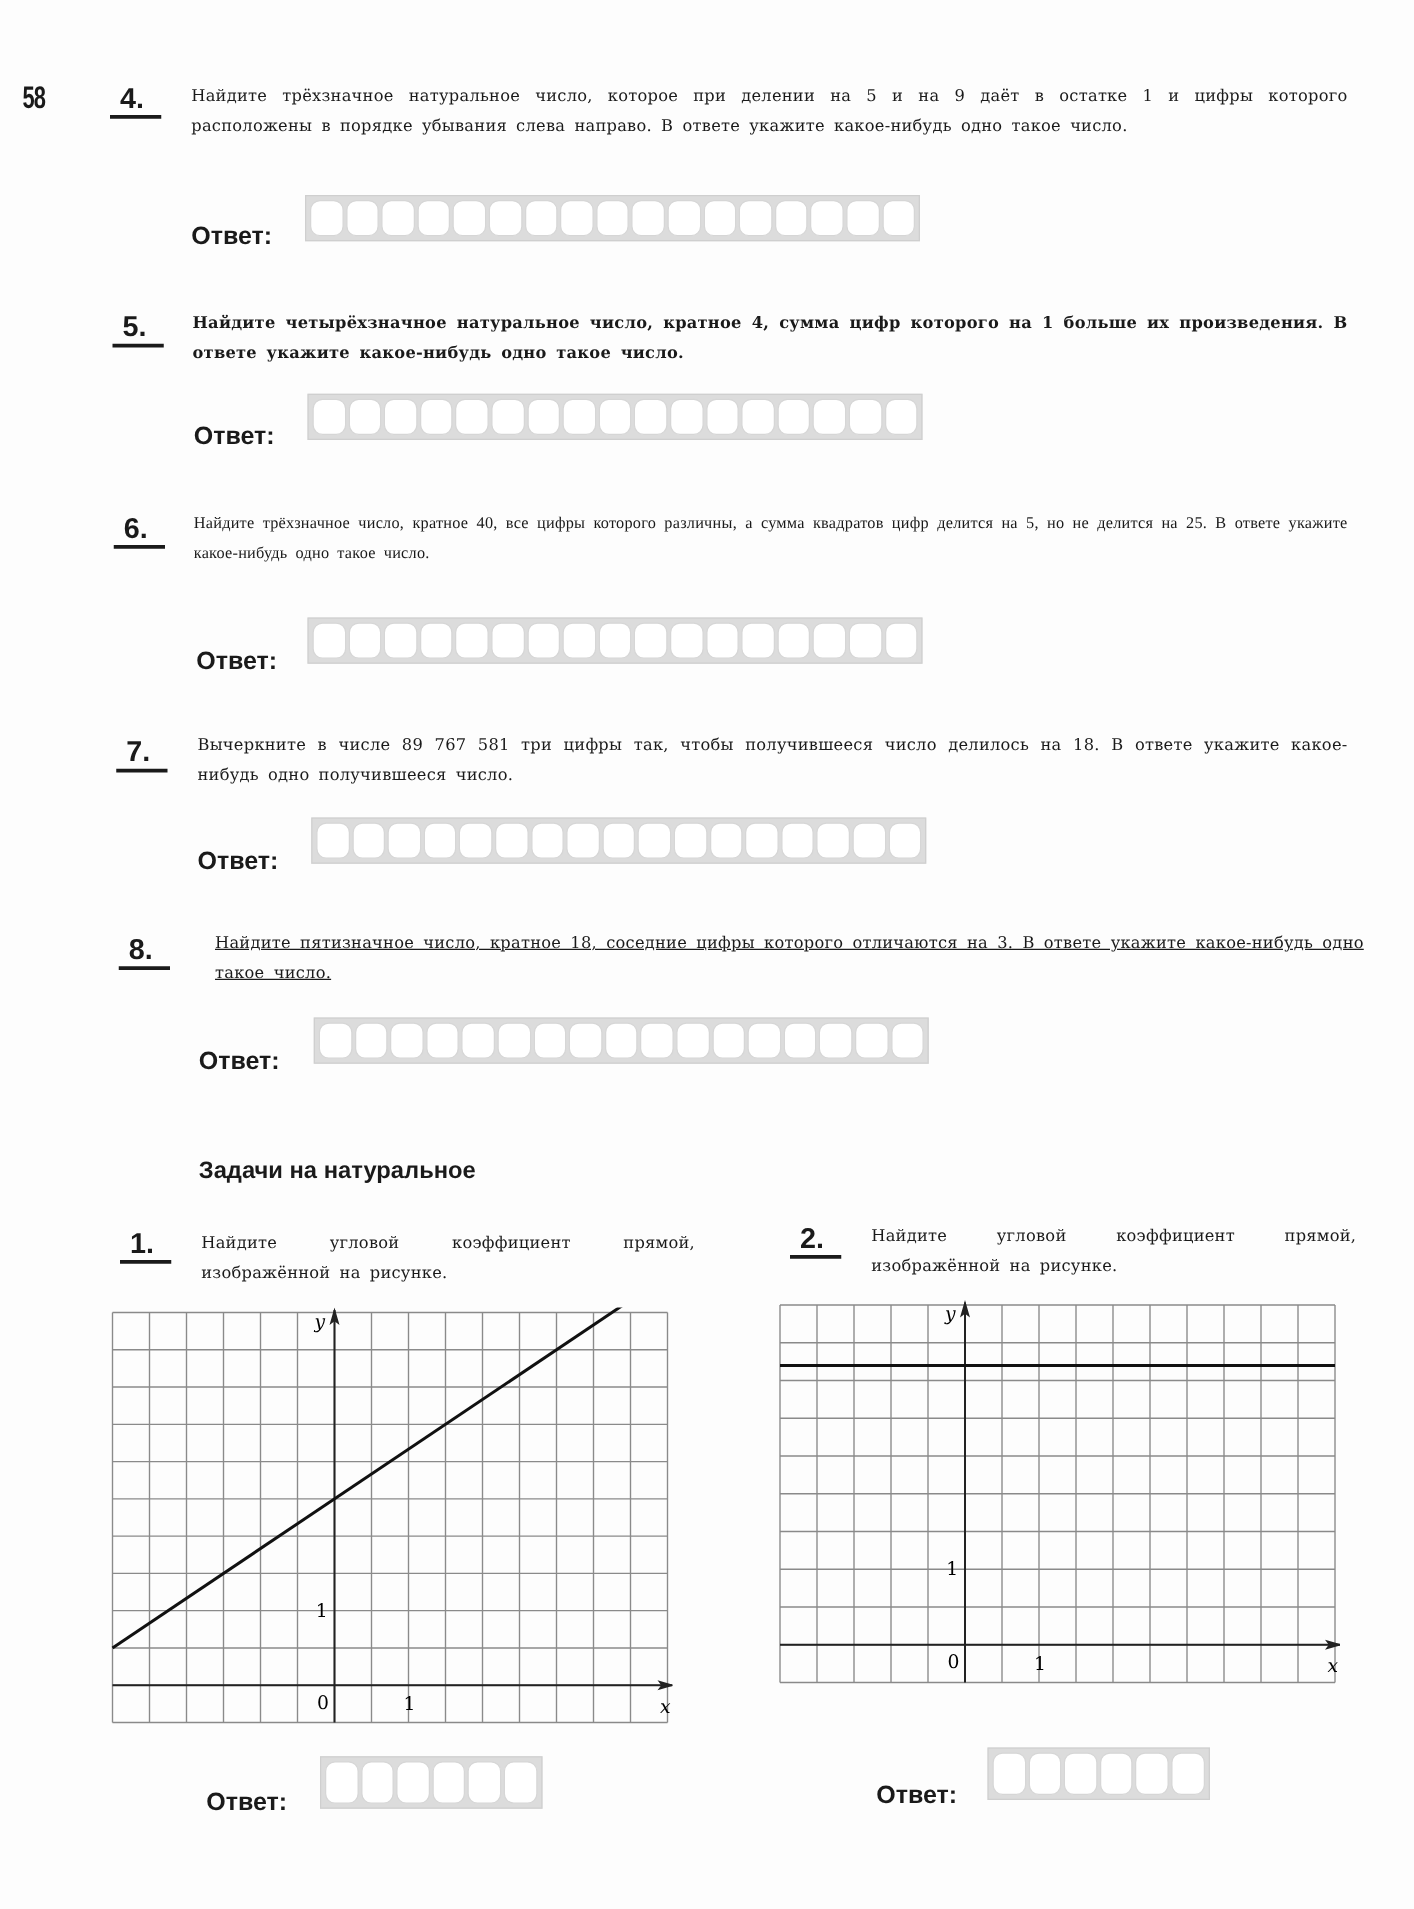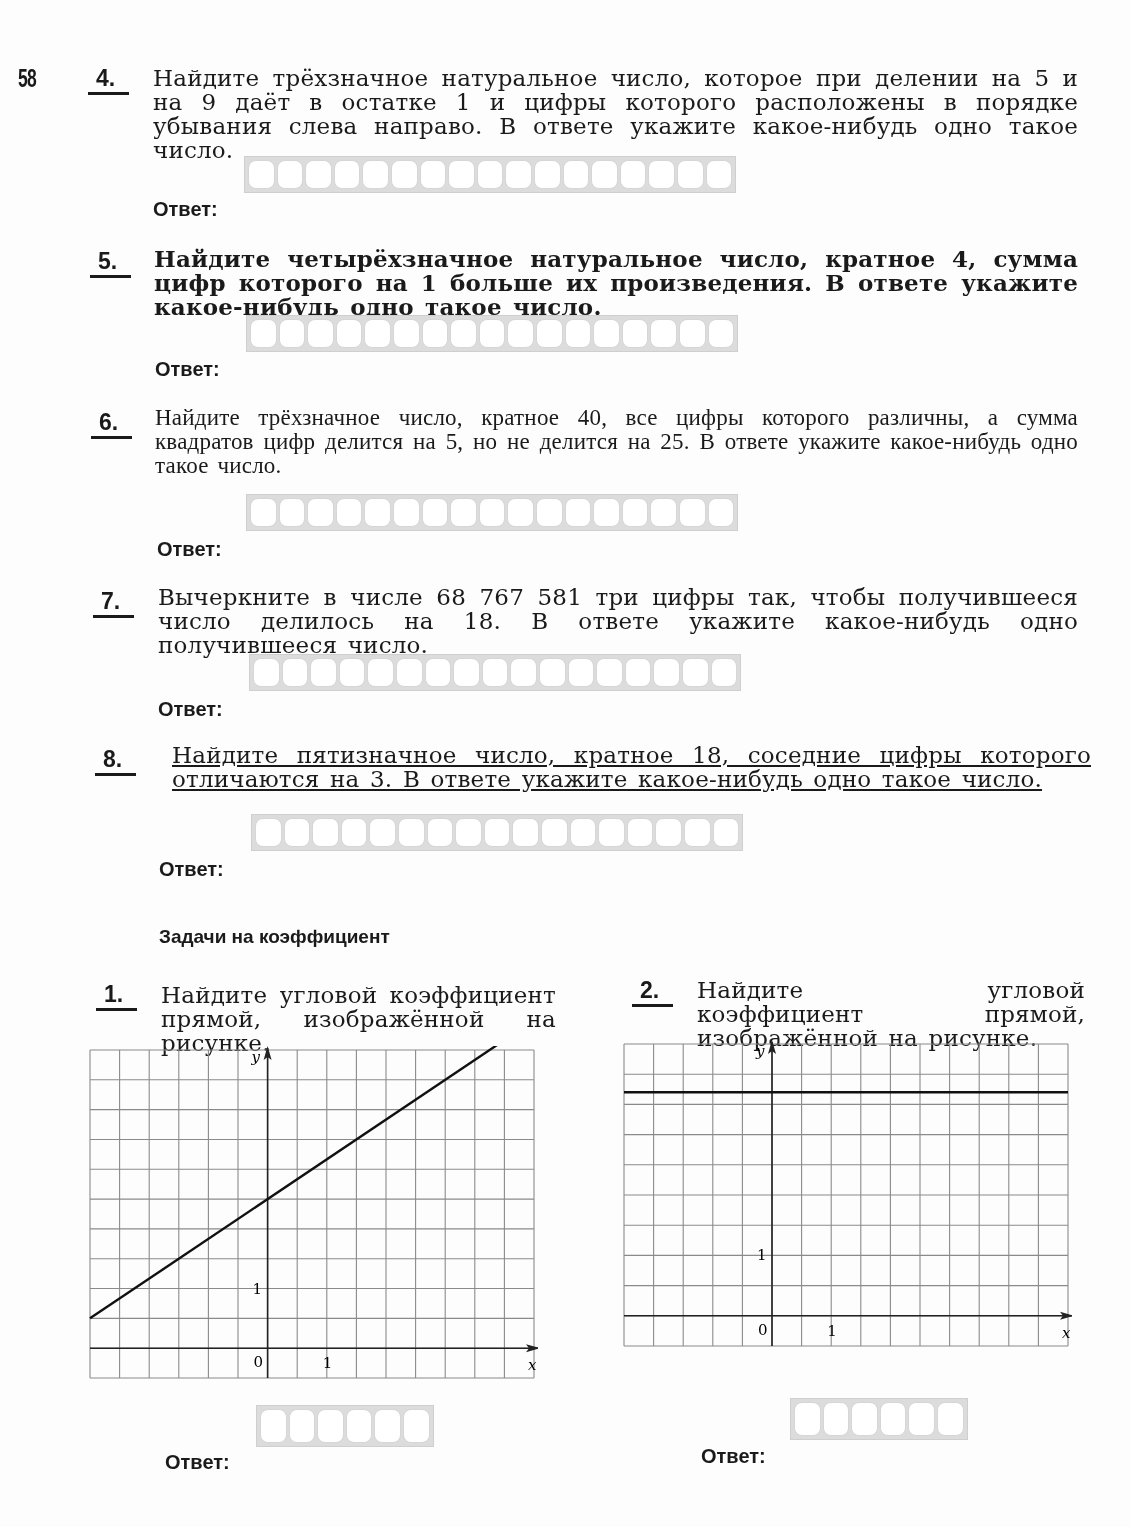--- a/index.html
+++ b/index.html
@@ -1,20 +1,20 @@
 <!DOCTYPE html>
 <html><head>
 <meta charset="utf-8">
 <style>
   html, body { margin:0; padding:0; background:#fdfdfd; }
   body { width:1131px; height:1527px; position:relative; overflow:hidden; color:#1a1a1a; }
   .page-num { position:absolute; left:18px; top:64px; font-family:"Liberation Sans", sans-serif; font-weight:bold; font-size:25px; transform:scaleX(0.7); transform-origin:left top; letter-spacing:-1px; }
   .task-num { position:absolute; font-family:"Liberation Sans", sans-serif; font-weight:bold; font-size:23px; border-bottom:3px solid #1a1a1a; padding:0 14px 2px 8px; line-height:24px; }
-  .task-text { position:absolute; font-family:"DejaVu Serif", serif; font-size:23px; line-height:24px; letter-spacing:0.2px; word-spacing:3px; text-align:justify; }
-  .answer-label { position:absolute; font-family:"Liberation Sans", sans-serif; font-weight:bold; font-size:20px;margin-top:20px; }
+  .task-text { position:absolute; font-family:"DejaVu Serif", serif; font-size:13px; line-height:24px; letter-spacing:0.2px; word-spacing:3px; text-align:justify; }
+  .answer-label { position:absolute; font-family:"Liberation Sans", sans-serif; font-weight:bold; font-size:20px; }
   .answer-box { position:absolute; display:flex; background:#dcdcdc; padding:3px 2px; height:37px; box-sizing:border-box; border:1px solid #cfcfcf; }
   .answer-cell { width:26.6px; height:100%; background:#fff; border-radius:8px; margin:0 1px; box-sizing:border-box; border:1px solid #d6d6d6; }
   .section-title { position:absolute; left:159px; top:926px; font-family:"Liberation Sans", sans-serif; font-weight:bold; font-size:19px; }
   svg text { font-family:"DejaVu Serif", serif; }
 </style>
 </head>
 <body>
 
 <div class="page-num">58</div>
 
@@ -86,21 +86,21 @@
         <div class="answer-cell"></div>
         <div class="answer-cell"></div>
         <div class="answer-cell"></div>
         <div class="answer-cell"></div>
         <div class="answer-cell"></div>
         <div class="answer-cell"></div>
       </div>
   </div>
     <div>
     <div class="task-num" style="left:93px; top:589px;">7.</div>
-    <div class="task-text" style="left:158px; top:585px; width:920px;">Вычеркните в числе 68 767 581 три цифры так, чтобы получившееся число делилось на 18. В ответе укажите какое-нибудь одно получившееся число.</div>
+    <div class="task-text" style="left:158px; top:585px; width:920px;">Вычеркните в числе 89 767 581 три цифры так, чтобы получившееся число делилось на 18. В ответе укажите какое-нибудь одно получившееся число.</div>
     <div class="answer-label" style="left:158px; top:678px;">Ответ:</div>
     <div class="answer-box" style="left:249px; top:654px;">
         <div class="answer-cell"></div>
         <div class="answer-cell"></div>
         <div class="answer-cell"></div>
         <div class="answer-cell"></div>
         <div class="answer-cell"></div>
         <div class="answer-cell"></div>
         <div class="answer-cell"></div>
         <div class="answer-cell"></div>
@@ -134,21 +134,21 @@
         <div class="answer-cell"></div>
         <div class="answer-cell"></div>
         <div class="answer-cell"></div>
         <div class="answer-cell"></div>
         <div class="answer-cell"></div>
         <div class="answer-cell"></div>
       </div>
   </div>
   </div>
 
-<div class="section-title">Задачи на коэффициент</div>
+<div class="section-title">Задачи на натуральное</div>
 
 <div id="review">
     <div>
     <div class="task-num" style="left:96px; top:982px;">1.</div>
     <div class="task-text" style="left:161px; top:983px; width:395px;">Найдите угловой коэффициент прямой, изображённой на рисунке.</div>
     <div class="answer-label" style="left:165px; top:1431px;">Ответ:</div>
     <div class="answer-box" style="left:256px; top:1405px; height:42px;">
         <div class="answer-cell"></div>
         <div class="answer-cell"></div>
         <div class="answer-cell"></div>

